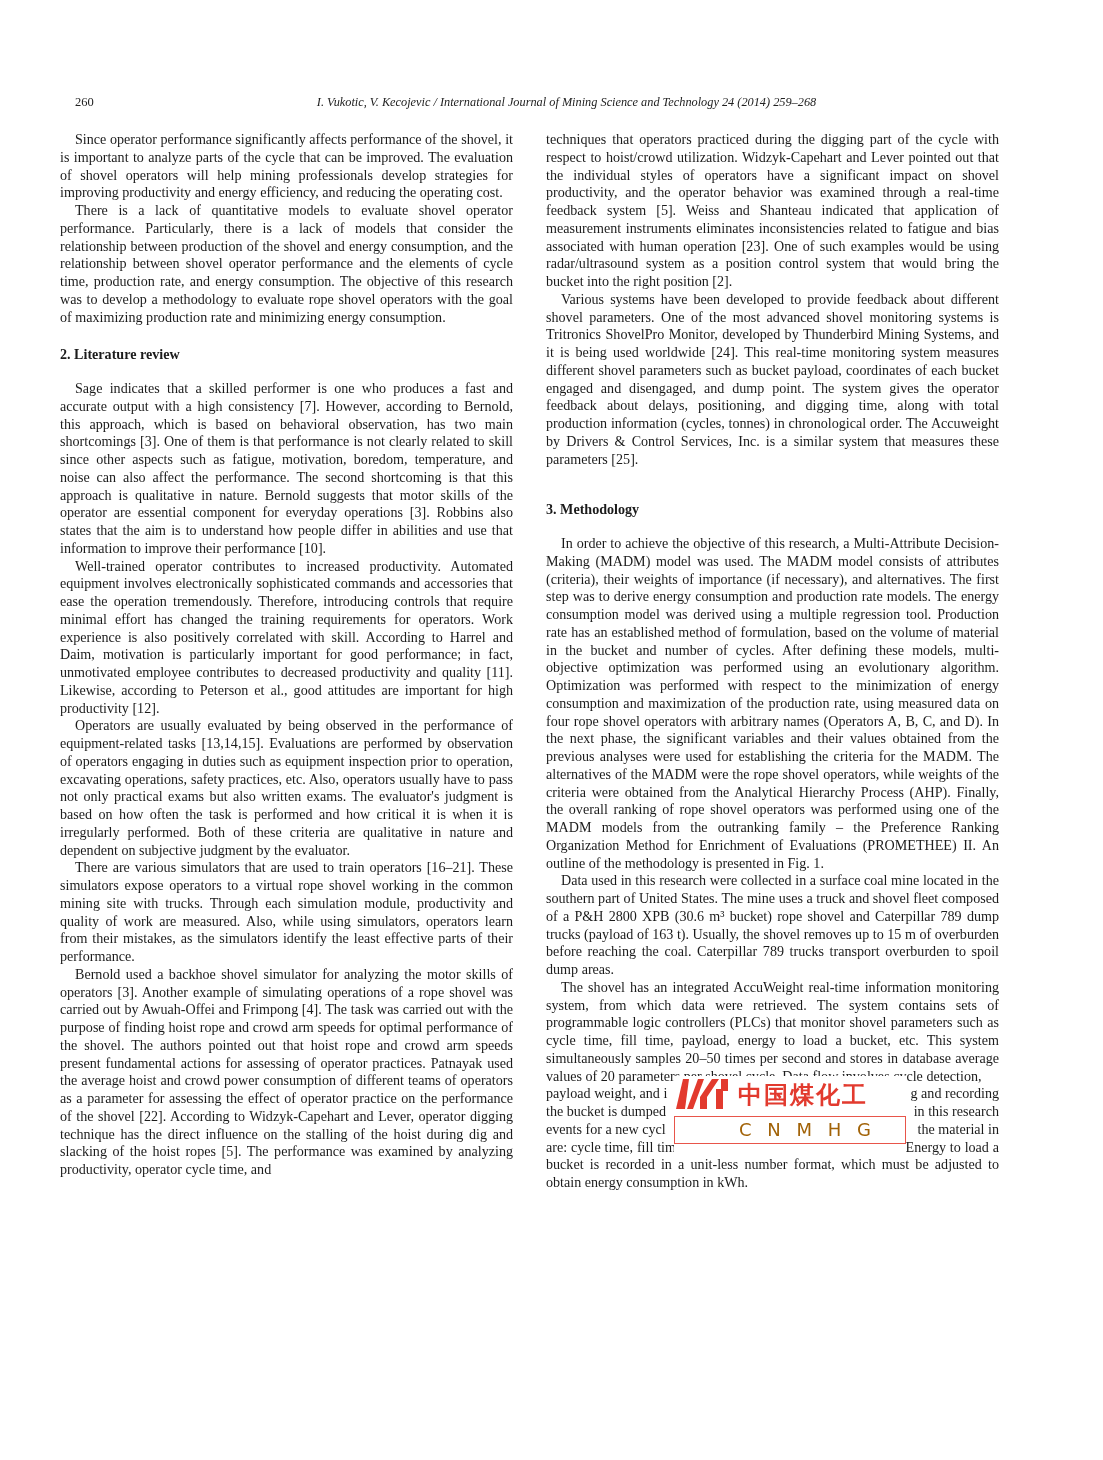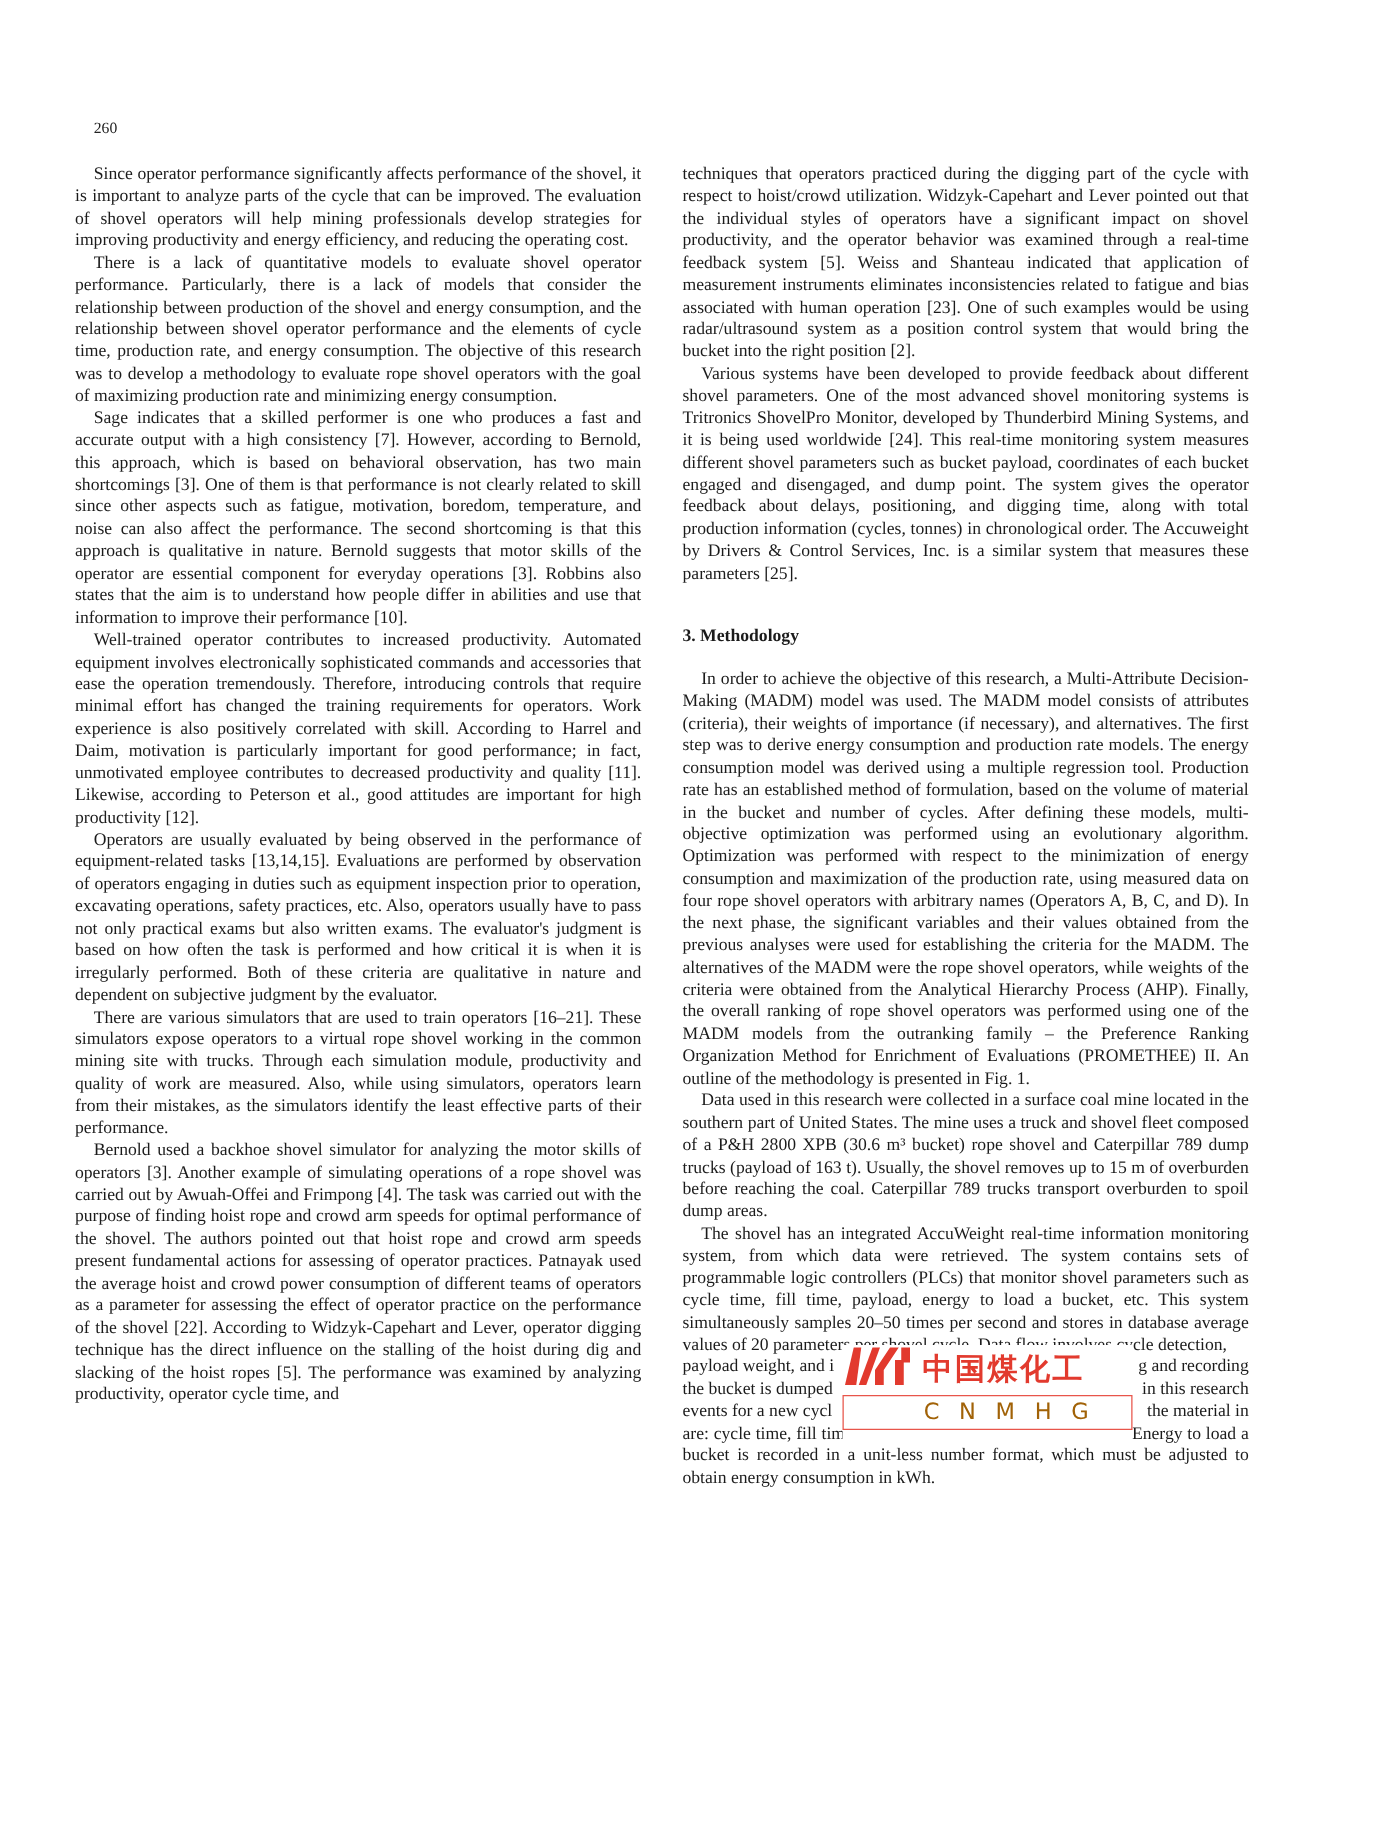--- a/index.html
+++ b/index.html
@@ -78,26 +78,28 @@
     letter-spacing:5px;
     white-space:nowrap;
   }
 </style>
 </head>
 <body>
 
 <div class="page">
 
   <div class="pagenum">260</div>
+  <div class="runhead">I. Vukotic, V. Kecojevic / International Journal of Mining Science and Technology 24 (2014) 259–268</div>
 
   <div class="columns">
 
     <div class="col">
       <p>Since operator performance significantly affects performance of the shovel, it is important to analyze parts of the cycle that can be improved. The evaluation of shovel operators will help mining professionals develop strategies for improving productivity and energy efficiency, and reducing the operating cost.</p>
       <p>There is a lack of quantitative models to evaluate shovel operator performance. Particularly, there is a lack of models that consider the relationship between production of the shovel and energy consumption, and the relationship between shovel operator performance and the elements of cycle time, production rate, and energy consumption. The objective of this research was to develop a methodology to evaluate rope shovel operators with the goal of maximizing production rate and minimizing energy consumption.</p>
+      <h2>2. Literature review</h2>
       <p>Sage indicates that a skilled performer is one who produces a fast and accurate output with a high consistency [7]. However, according to Bernold, this approach, which is based on behavioral observation, has two main shortcomings [3]. One of them is that performance is not clearly related to skill since other aspects such as fatigue, motivation, boredom, temperature, and noise can also affect the performance. The second shortcoming is that this approach is qualitative in nature. Bernold suggests that motor skills of the operator are essential component for everyday operations [3]. Robbins also states that the aim is to understand how people differ in abilities and use that information to improve their performance [10].</p>
       <p>Well-trained operator contributes to increased productivity. Automated equipment involves electronically sophisticated commands and accessories that ease the operation tremendously. Therefore, introducing controls that require minimal effort has changed the training requirements for operators. Work experience is also positively correlated with skill. According to Harrel and Daim, motivation is particularly important for good performance; in fact, unmotivated employee contributes to decreased productivity and quality [11]. Likewise, according to Peterson et al., good attitudes are important for high productivity [12].</p>
       <p>Operators are usually evaluated by being observed in the performance of equipment-related tasks [13,14,15]. Evaluations are performed by observation of operators engaging in duties such as equipment inspection prior to operation, excavating operations, safety practices, etc. Also, operators usually have to pass not only practical exams but also written exams. The evaluator's judgment is based on how often the task is performed and how critical it is when it is irregularly performed. Both of these criteria are qualitative in nature and dependent on subjective judgment by the evaluator.</p>
       <p>There are various simulators that are used to train operators [16–21]. These simulators expose operators to a virtual rope shovel working in the common mining site with trucks. Through each simulation module, productivity and quality of work are measured. Also, while using simulators, operators learn from their mistakes, as the simulators identify the least effective parts of their performance.</p>
       <p>Bernold used a backhoe shovel simulator for analyzing the motor skills of operators [3]. Another example of simulating operations of a rope shovel was carried out by Awuah-Offei and Frimpong [4]. The task was carried out with the purpose of finding hoist rope and crowd arm speeds for optimal performance of the shovel. The authors pointed out that hoist rope and crowd arm speeds present fundamental actions for assessing of operator practices. Patnayak used the average hoist and crowd power consumption of different teams of operators as a parameter for assessing the effect of operator practice on the performance of the shovel [22]. According to Widzyk-Capehart and Lever, operator digging technique has the direct influence on the stalling of the hoist during dig and slacking of the hoist ropes [5]. The performance was examined by analyzing productivity, operator cycle time, and</p>
     </div>
 
     <div class="col">
       <p class="noindent">techniques that operators practiced during the digging part of the cycle with respect to hoist/crowd utilization. Widzyk-Capehart and Lever pointed out that the individual styles of operators have a significant impact on shovel productivity, and the operator behavior was examined through a real-time feedback system [5]. Weiss and Shanteau indicated that application of measurement instruments eliminates inconsistencies related to fatigue and bias associated with human operation [23]. One of such examples would be using radar/ultrasound system as a position control system that would bring the bucket into the right position [2].</p>
       <p>Various systems have been developed to provide feedback about different shovel parameters. One of the most advanced shovel monitoring systems is Tritronics ShovelPro Monitor, developed by Thunderbird Mining Systems, and it is being used worldwide [24]. This real-time monitoring system measures different shovel parameters such as bucket payload, coordinates of each bucket engaged and disengaged, and dump point. The system gives the operator feedback about delays, positioning, and digging time, along with total production information (cycles, tonnes) in chronological order. The Accuweight by Drivers &amp; Control Services, Inc. is a similar system that measures these parameters [25].</p>

